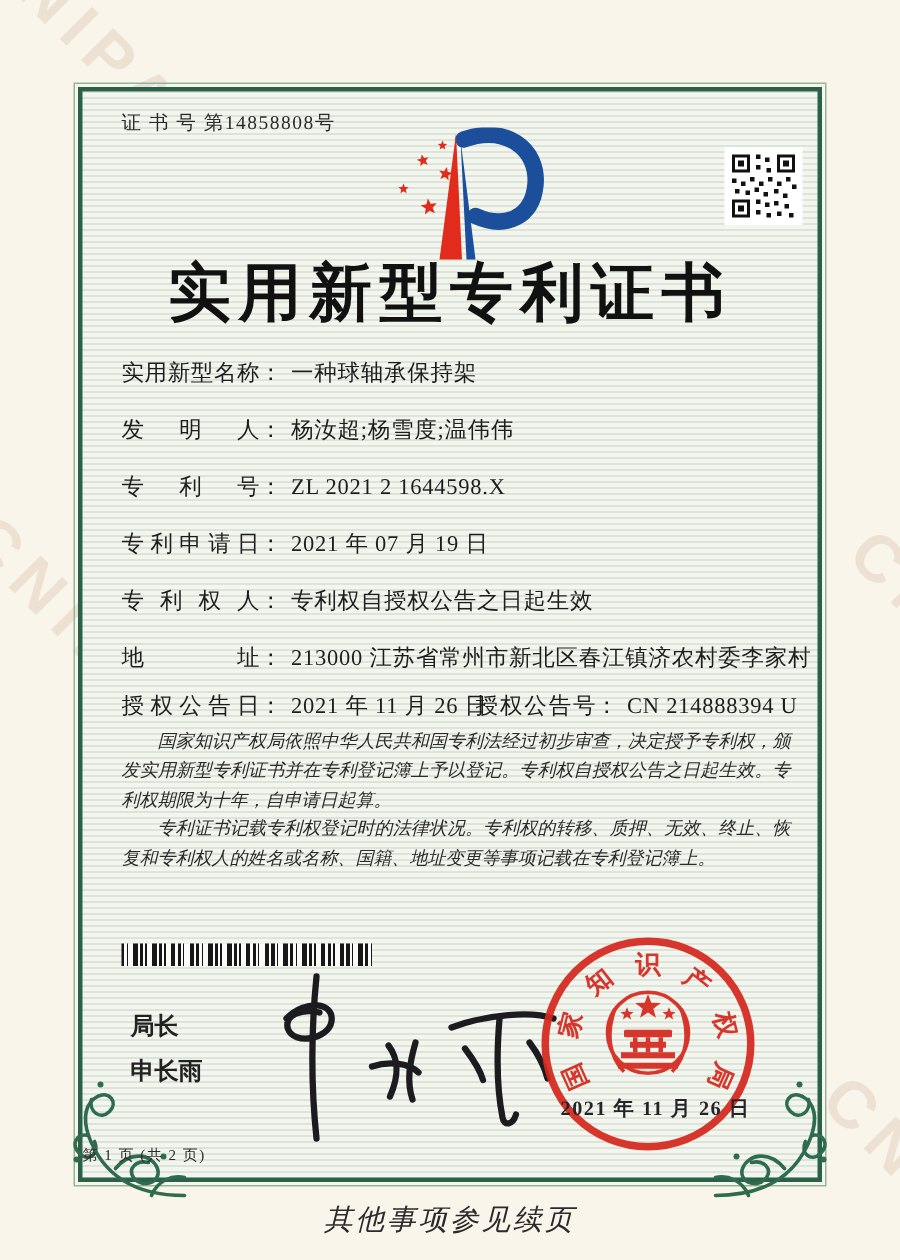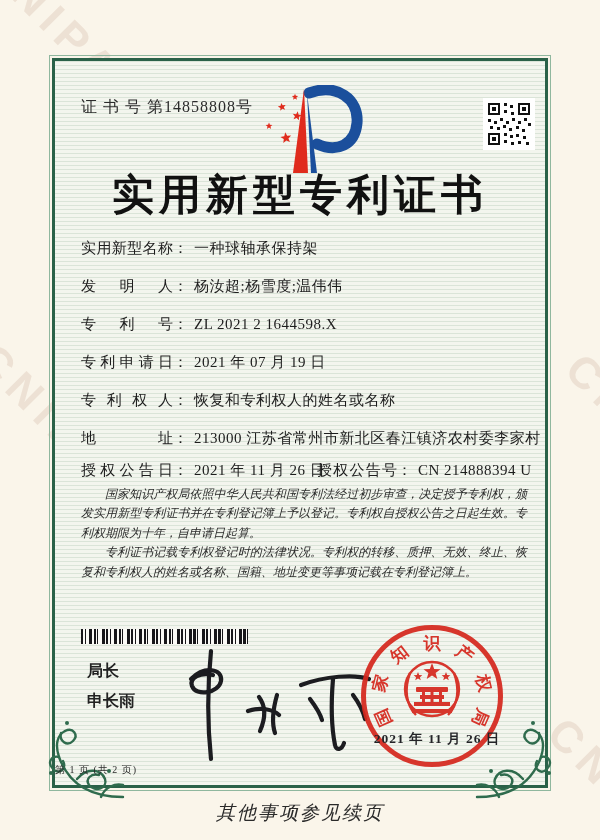--- a/index.html
+++ b/index.html
@@ -11,41 +11,41 @@
       font-size:44px;letter-spacing:8px;transform:rotate(45deg);pointer-events:none;
       color:rgba(210,175,150,.30);white-space:nowrap;}
   .wm.pink{color:rgba(225,165,155,.33);}
   .wm.soft{color:rgba(200,170,150,.26);}
   
   .panel{position:absolute;left:52px;top:58px;width:490px;height:724px;
          border:3px solid #2a6148;outline:1px solid #8fb79e;outline-offset:2px;
          background:
            repeating-linear-gradient(180deg,rgba(120,160,128,.20) 0 1px,rgba(255,255,255,0) 1px 4px),
            #f3f5ee;}
-  .certno{position:absolute;left:26px;top:36px;font-size:16px;color:#2b2b2b;letter-spacing:1px;}
+  .certno{position:absolute;left:26px;top:12px;font-size:13px;color:#2b2b2b;letter-spacing:1px;}
   .logo{position:absolute;left:198px;top:24px;width:112px;height:92px;}
   .qr{position:absolute;left:428px;top:37px;width:46px;height:46px;background:#fff;padding:3px;}
   .qr svg{display:block;}
   .title{position:absolute;left:0;top:106px;width:100%;margin:0;text-align:center;
          font-size:42px;font-weight:bold;letter-spacing:5px;color:#111;}
   
   .fields{position:absolute;left:26px;top:178px;width:446px;font-size:15px;color:#1d1d1d;}
   .fr{position:absolute;left:0;white-space:nowrap;}
   .flabel{display:inline-block;width:92px;text-align:justify;text-align-last:justify;}
   .fcolon{display:inline-block;margin-right:6px;}
   .fval{letter-spacing:.5px;}
   .fr2{position:absolute;left:236px;top:0;}
   
   .paras{position:absolute;left:26px;top:424px;width:446px;font-size:12px;line-height:1.62;
          color:#2a2a2a;text-align:justify;font-style:italic;}
   .paras p{margin:0;text-indent:2em;}
   .barcode{position:absolute;left:26px;top:568px;width:167px;height:15px;
            background:repeating-linear-gradient(90deg,#17171a 0 2px,#fbfbf7 2px 3.5px,
              #17171a 3.5px 4.5px,#fbfbf7 4.5px 8px,#17171a 8px 11px,#fbfbf7 11px 12.5px);}
-  .officer{position:absolute;left:32px;top:602px;font-family:"Liberation Sans",sans-serif;
+  .officer{position:absolute;left:32px;top:616px;font-family:"Liberation Sans",sans-serif;
            font-size:16px;font-weight:600;color:#222;line-height:1;}
   .officer .nm{margin-top:14px;}
   .signature{position:absolute;left:92px;top:582px;width:238px;height:128px;}
   
   .seal{position:absolute;left:306px;top:564px;width:142px;height:142px;border-radius:50%;
         border:5px solid #d5281e;box-sizing:border-box;opacity:.93;}
   .seal-ch{position:absolute;left:50%;top:50%;color:#d5281e;font-weight:bold;font-size:17px;
            font-family:"Liberation Serif",serif;}
   .emblem{position:absolute;left:50%;top:47%;transform:translate(-50%,-50%);}
   .sealdate{position:absolute;left:-10px;top:100px;width:162px;text-align:center;color:#15151a;
@@ -146,21 +146,21 @@
       <div class="fr" style="top:38px;">
         <span class="flabel">发明人</span><span class="fcolon">：</span><span class="fval">杨汝超;杨雪度;温伟伟</span>
       </div>
       <div class="fr" style="top:76px;">
         <span class="flabel">专利号</span><span class="fcolon">：</span><span class="fval">ZL 2021 2 1644598.X</span>
       </div>
       <div class="fr" style="top:114px;">
         <span class="flabel">专利申请日</span><span class="fcolon">：</span><span class="fval">2021 年 07 月 19 日</span>
       </div>
       <div class="fr" style="top:152px;">
-        <span class="flabel">专利权人</span><span class="fcolon">：</span><span class="fval">恢复和专利权人的姓名或名称</span>
+        <span class="flabel">专利权人</span><span class="fcolon">：</span><span class="fval">专利权自授权公告之日起生效</span>
       </div>
       <div class="fr" style="top:190px;">
         <span class="flabel">地址</span><span class="fcolon">：</span><span class="fval">213000 江苏省常州市新北区春江镇济农村委李家村</span>
       </div>
       <div class="fr" style="top:222px;">
         <span class="flabel">授权公告日</span><span class="fcolon">：</span><span class="fval">2021 年 11 月 26 日</span>
         <span class="fr2">
           <span class="flabel" style="width:80px;">授权公告号</span><span class="fcolon">：</span><span class="fval">CN 214888394 U</span>
         </span>
       </div>

